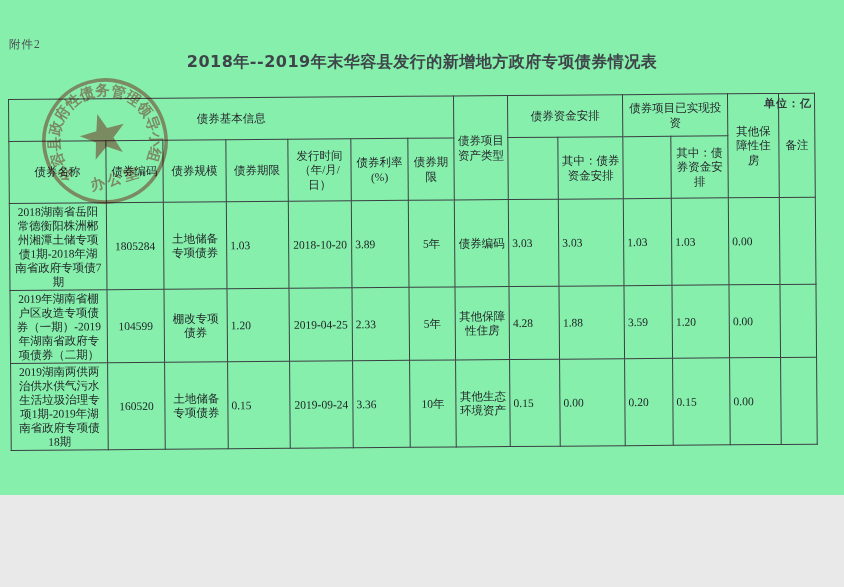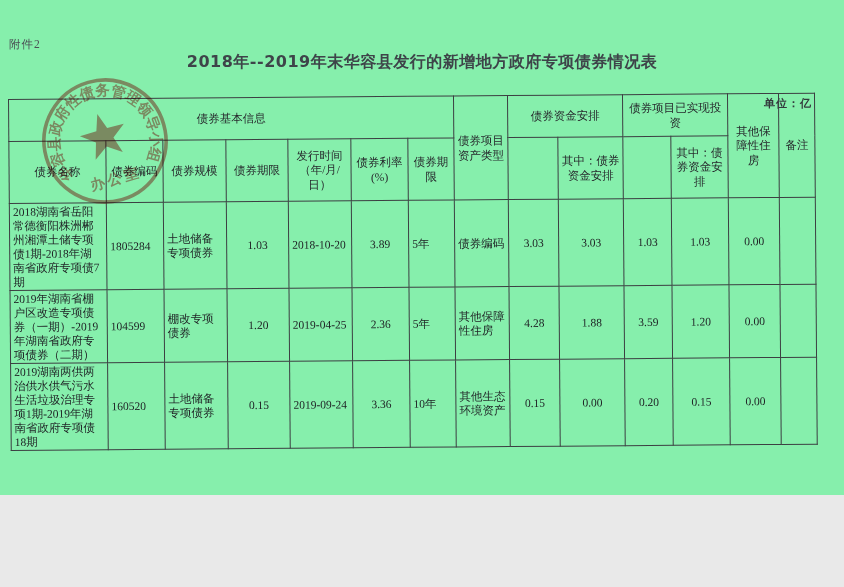--- a/index.html
+++ b/index.html
@@ -49,22 +49,22 @@
     font-weight:normal;
     vertical-align:middle;
     overflow:hidden;
   }
   thead th{text-align:center;color:#26292c;}
   thead tr.h1{height:42px;}
   thead tr.h2{height:62px;}
   tbody tr:nth-child(1){height:76px;}
   tbody tr:nth-child(2){height:71px;}
   tbody tr:nth-child(3){height:69px;}
-  td.txt{text-align:left;}
-  td.num{text-align:center;padding-right:3px;}
+  td.txt{text-align:center;}
+  td.num{text-align:left;padding-right:3px;}
   td.name-cell{line-height:1.22;padding:1px 2px;}
   .seal{
     position:absolute;left:17px;top:53px;
     width:176px;height:176px;
     mix-blend-mode:multiply;
     opacity:0.66;
     pointer-events:none;
   }
 </style>
 </head>
@@ -135,21 +135,21 @@
           <td class="num">1.03</td>
           <td class="num">0.00</td>
           <td class="txt"></td>
         </tr>
         <tr>
           <td class="txt name-cell">2019年湖南省棚户区改造专项债券（一期）-2019年湖南省政府专项债券（二期）</td>
           <td class="txt">104599</td>
           <td class="txt">棚改专项债券</td>
           <td class="num">1.20</td>
           <td class="txt">2019-04-25</td>
-          <td class="num">2.36</td>
+          <td class="num">2.33</td>
           <td class="txt">5年</td>
           <td class="txt">其他保障性住房</td>
           <td class="num">4.28</td>
           <td class="num">1.88</td>
           <td class="num">3.59</td>
           <td class="num">1.20</td>
           <td class="num">0.00</td>
           <td class="txt"></td>
         </tr>
         <tr>

